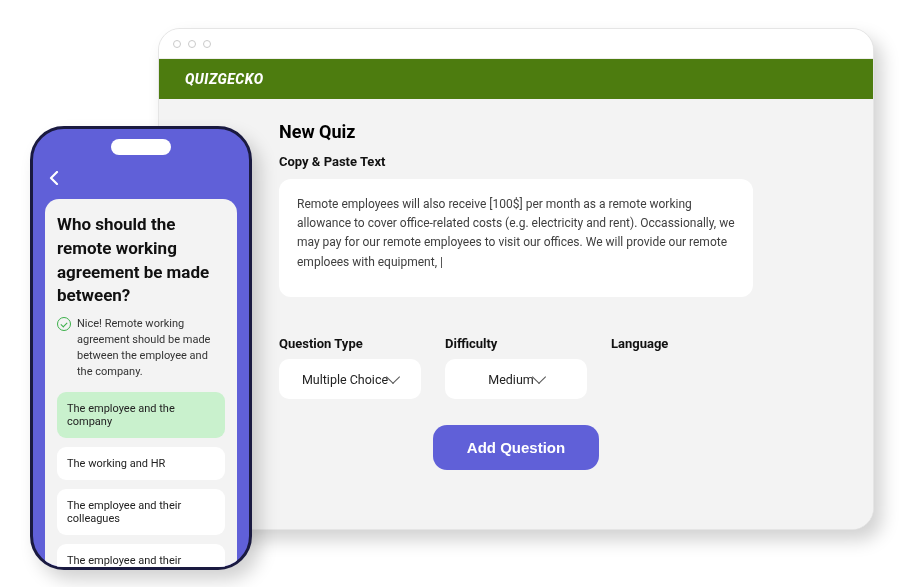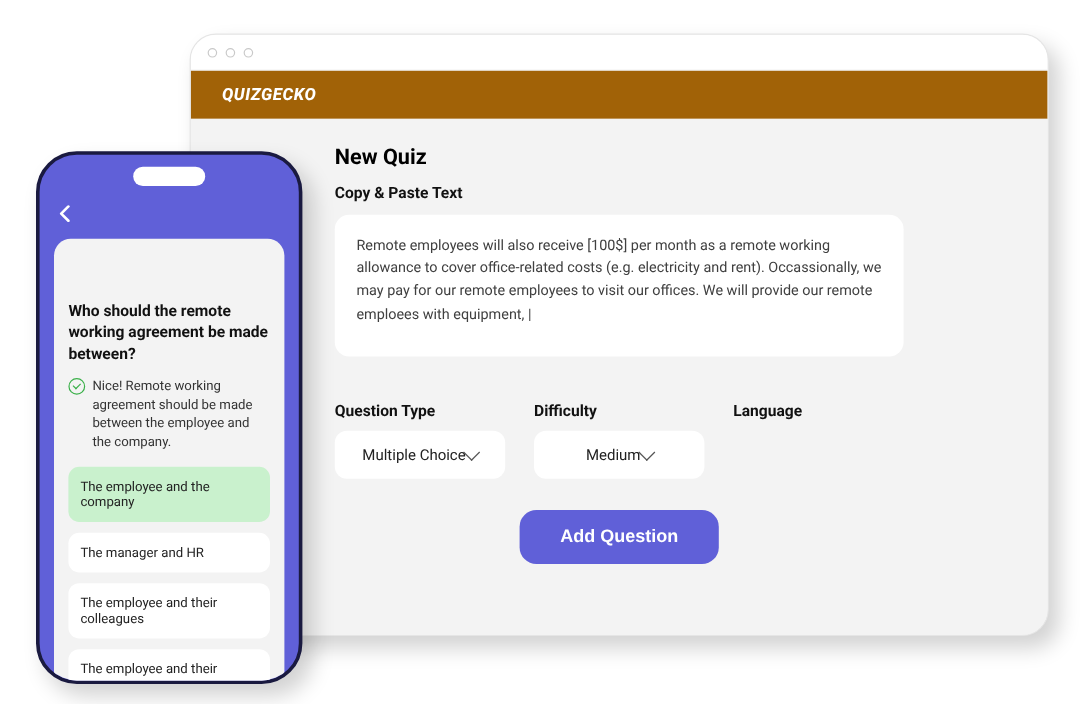--- a/index.html
+++ b/index.html
@@ -35,21 +35,21 @@
     border-bottom: 1px solid #eee;
   }
   .traffic-dot {
     width: 8px; height: 8px;
     border-radius: 50%;
     border: 1.5px solid #c9c9c9;
     background: transparent;
   }
   .brand-bar {
     height: 40px;
-    background: #a16207;
+    background: #4d7c0f;
     display: flex;
     align-items: center;
     padding-left: 26px;
   }
   .brand-logo {
     color: #fff;
     font-style: italic;
     font-weight: 800;
     letter-spacing: 0.5px;
     font-size: 14px;
@@ -164,25 +164,24 @@
     display: inline-block;
   }
   .phone-back svg { display:block; }
   .card {
     background: #f3f3f3;
     border-radius: 14px;
     padding: 14px 12px 14px 12px;
   }
   .q-title {
     font-weight: 700;
-    font-size: 13px;
+    font-size: 17px;
     color: #111;
     line-height: 1.4;
     margin-bottom: 8px;
-    margin-top: 38px;
   }
   .feedback-row {
     display: flex;
     gap: 6px;
     align-items: flex-start;
     font-size: 11px;
     color: #333;
     line-height: 1.45;
     margin-bottom: 12px;
   }
@@ -277,20 +276,20 @@
       </svg>
     </span>
     <div class="card">
       <div class="q-title">Who should the remote working agreement be made between?</div>
       <div class="feedback-row">
         <span class="check-ic"></span>
         <span>Nice! Remote working agreement should be made between the employee and the company.</span>
       </div>
       <div id="answers-container">
           <div class="answer correct">The employee and the company</div>
-          <div class="answer">The manager and HR</div>
+          <div class="answer">The working and HR</div>
           <div class="answer">The employee and their colleagues</div>
           <div class="answer">The employee and their manager</div>
         </div>
       <button class="next-btn">Next Question</button>
     </div>
   </div>
 </div>
 
 </body></html>

